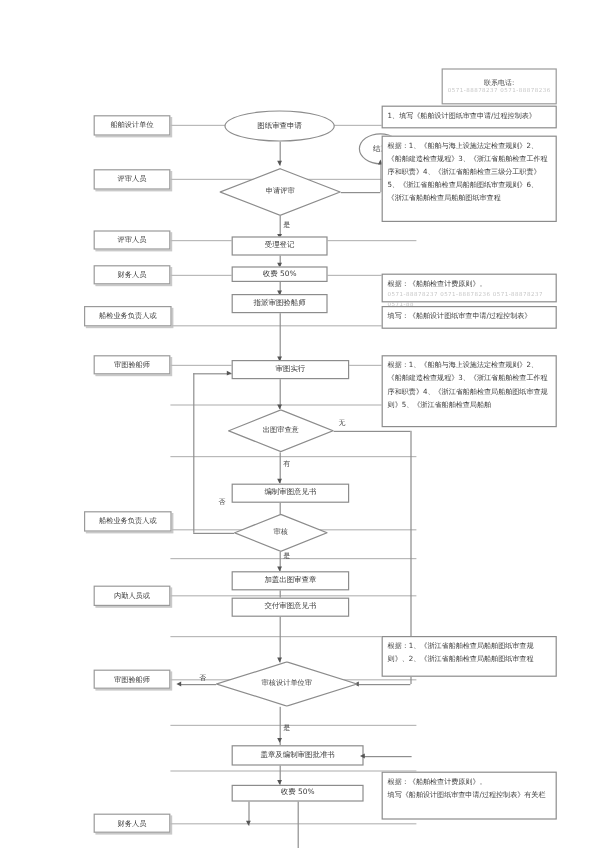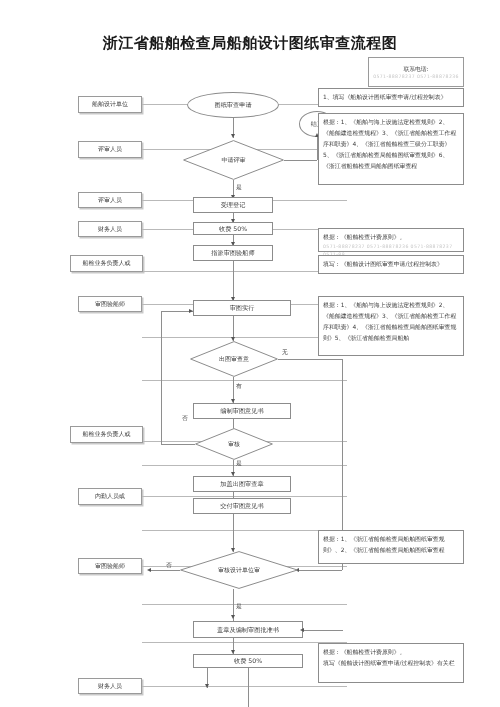--- a/index.html
+++ b/index.html
@@ -73,21 +73,20 @@
     position:absolute;box-sizing:border-box;border:1px solid #9a9a9a;background:#fff;
     display:flex;flex-direction:column;align-items:center;justify-content:center;
     font-size:5.8px;color:#4a4a4a;
   }
 </style>
 </head>
 <body>
 
 <div id="page">
 
-  <div class="title">浙江省船舶检查局船舶设计图纸审查流程图</div>
 
   <div class="phone" style="left:368px;top:57px;width:96px;height:30px;">
     <div>联系电话:</div>
     <div class="faint">0571-88878237  0571-88878236</div>
   </div>
 
   <div class="lbox" style="left:78px;top:96px;width:64px;height:17px;">船舶设计单位</div>
   <div class="lbox" style="left:78px;top:141px;width:64px;height:17px;">评审人员</div>
   <div class="lbox" style="left:78px;top:192px;width:64px;height:16px;">评审人员</div>
   <div class="lbox" style="left:78px;top:221px;width:64px;height:16px;">财务人员</div>

